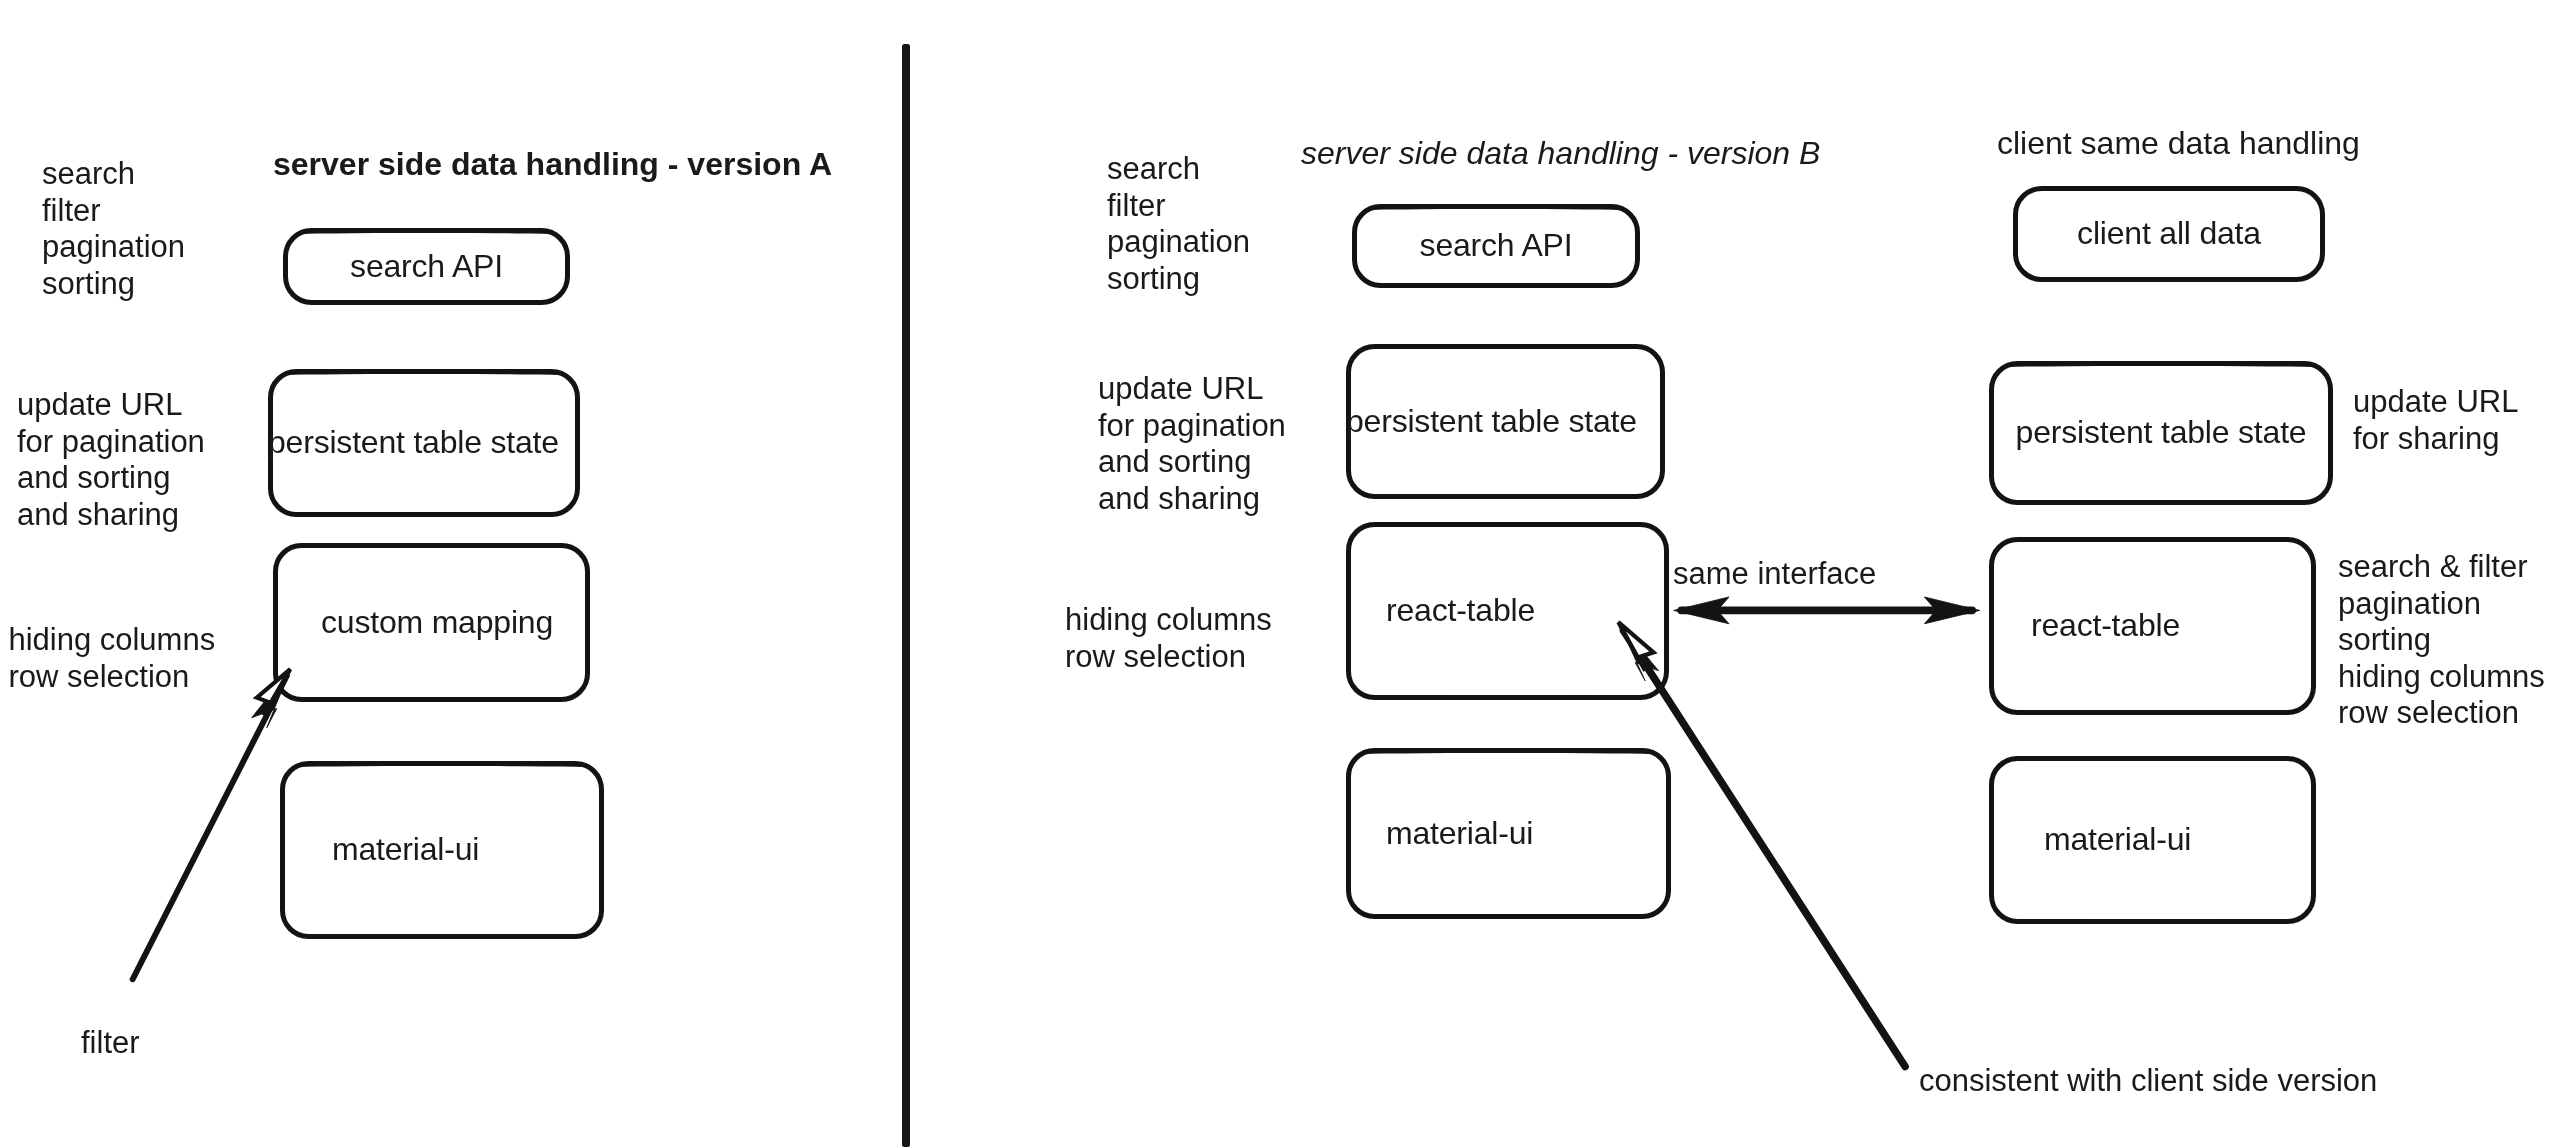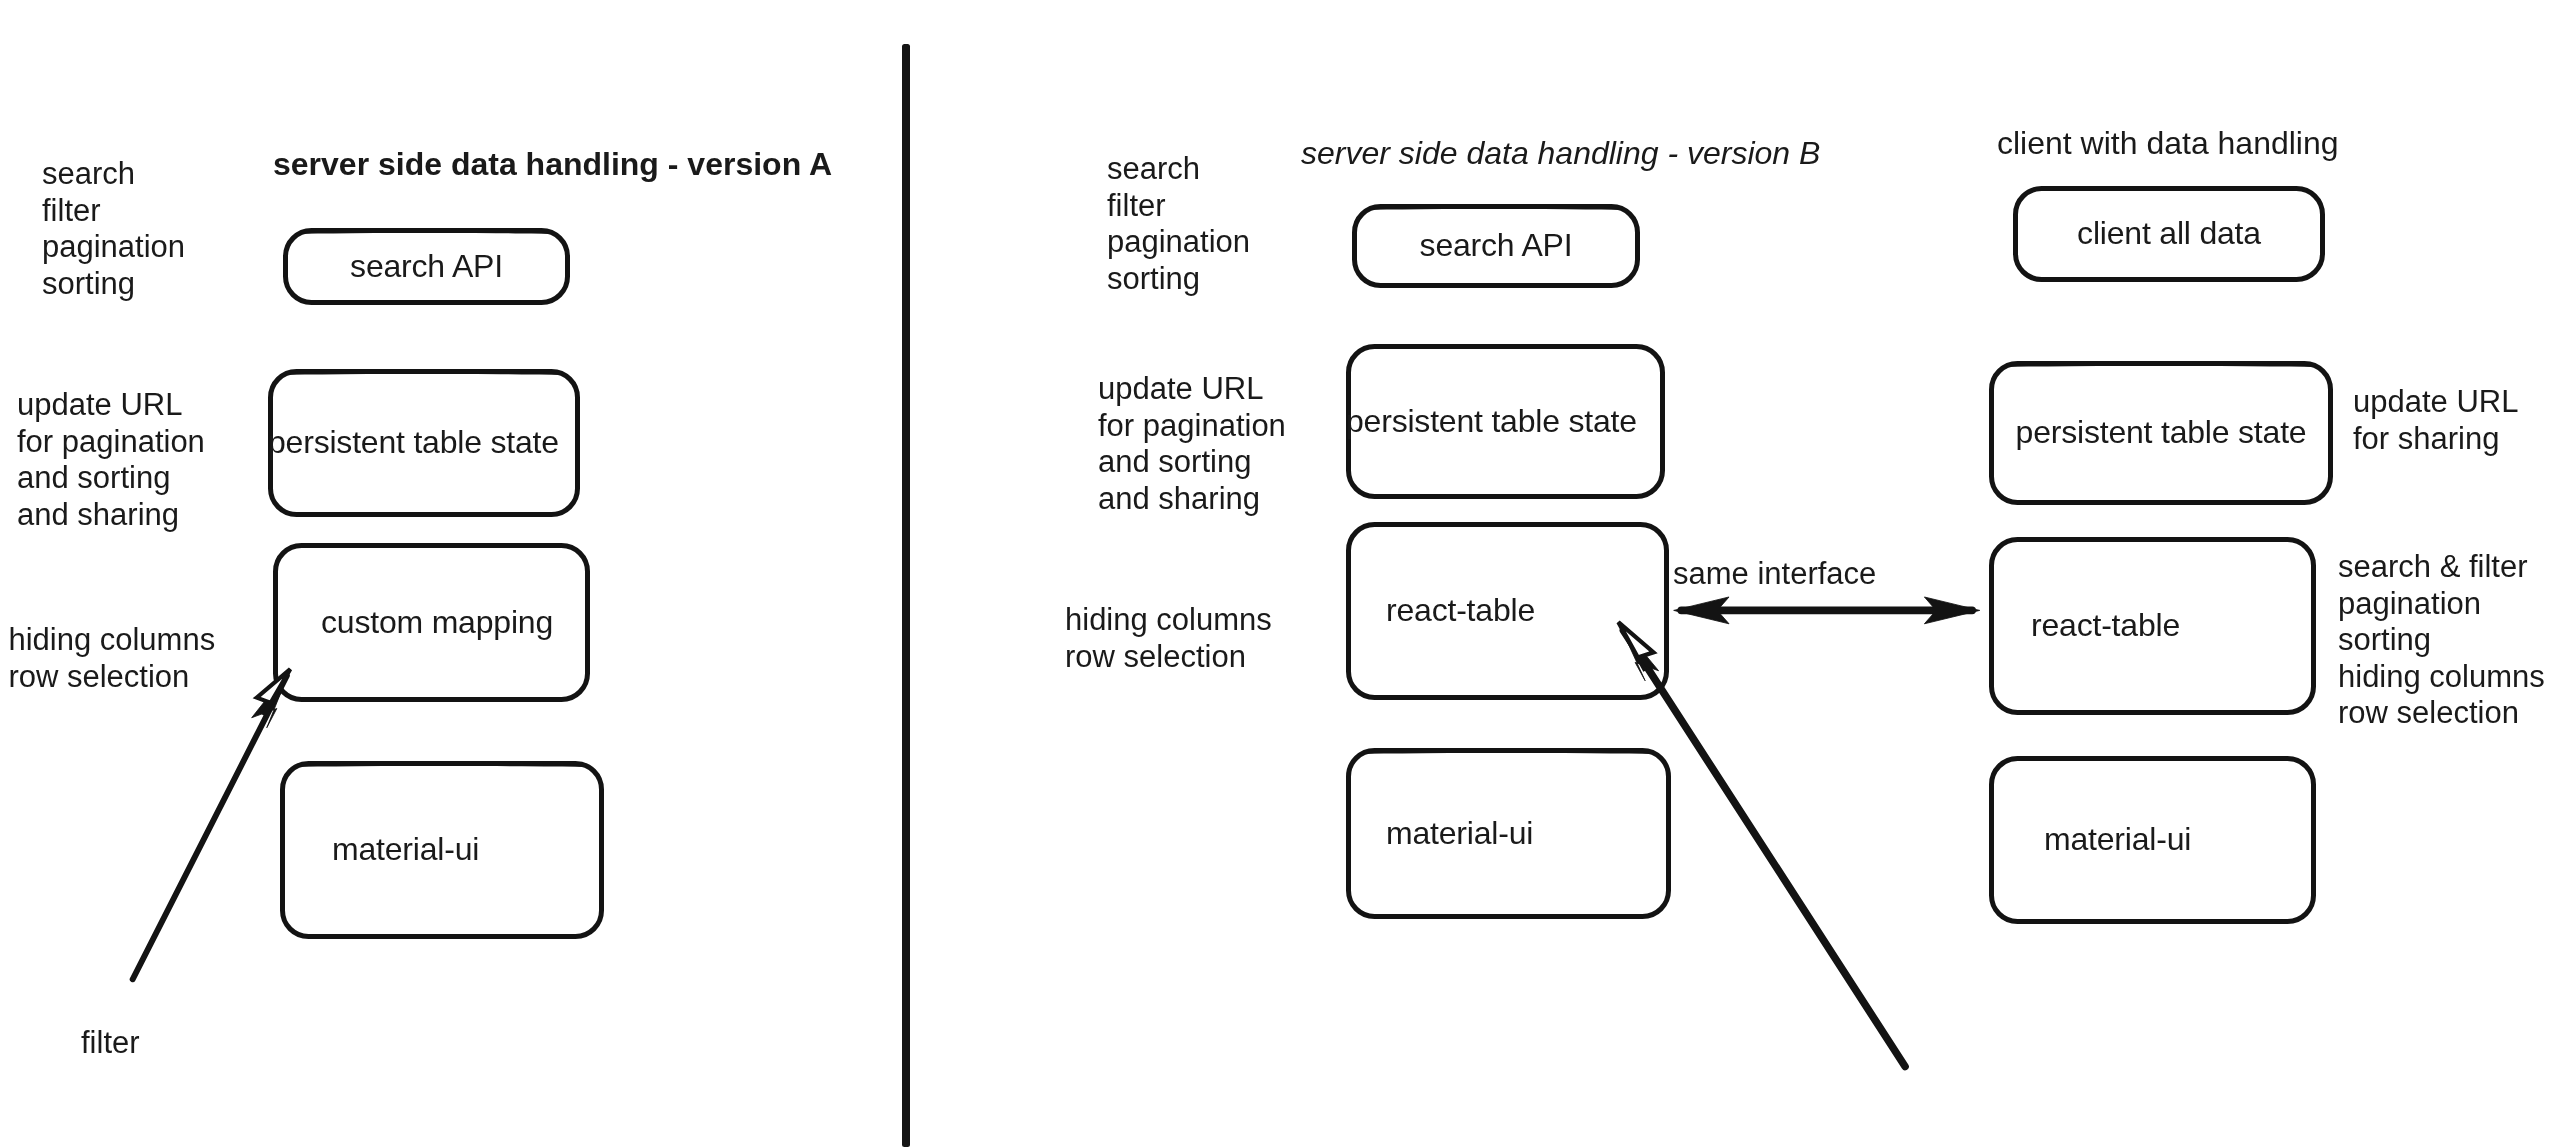--- a/index.html
+++ b/index.html
@@ -166,22 +166,23 @@
   </div>
 
   <div class="node sketch-bottom" style="left:1346px; top:522px; width:323px; height:178px;">
     <span class="node-label" style="position:absolute; left:35px;">react-table</span>
   </div>
 
   <div class="node sketch" style="left:1346px; top:748px; width:325px; height:171px;">
     <span class="node-label" style="position:absolute; left:35px;">material-ui</span>
   </div>
 
-
-  <div class="heading" style="left:1997px; top:126px;">client with data handling</div>
+  <div class="annot left" style="left:1919px; top:1063px; width:587px;">consistent with client side version</div>
+
+  <div class="heading" style="left:1997px; top:126px;">client same data handling</div>
 
   <div class="node sketch-bottom" style="left:2013px; top:186px; width:312px; height:96px;">
     <span class="node-label">client all data</span>
   </div>
 
   <div class="node sketch" style="left:1989px; top:361px; width:344px; height:144px;">
     <span class="node-label">persistent table state</span>
   </div>
 
   <div class="annot left" style="left:2353px; top:384px; width:235px;">update URL

